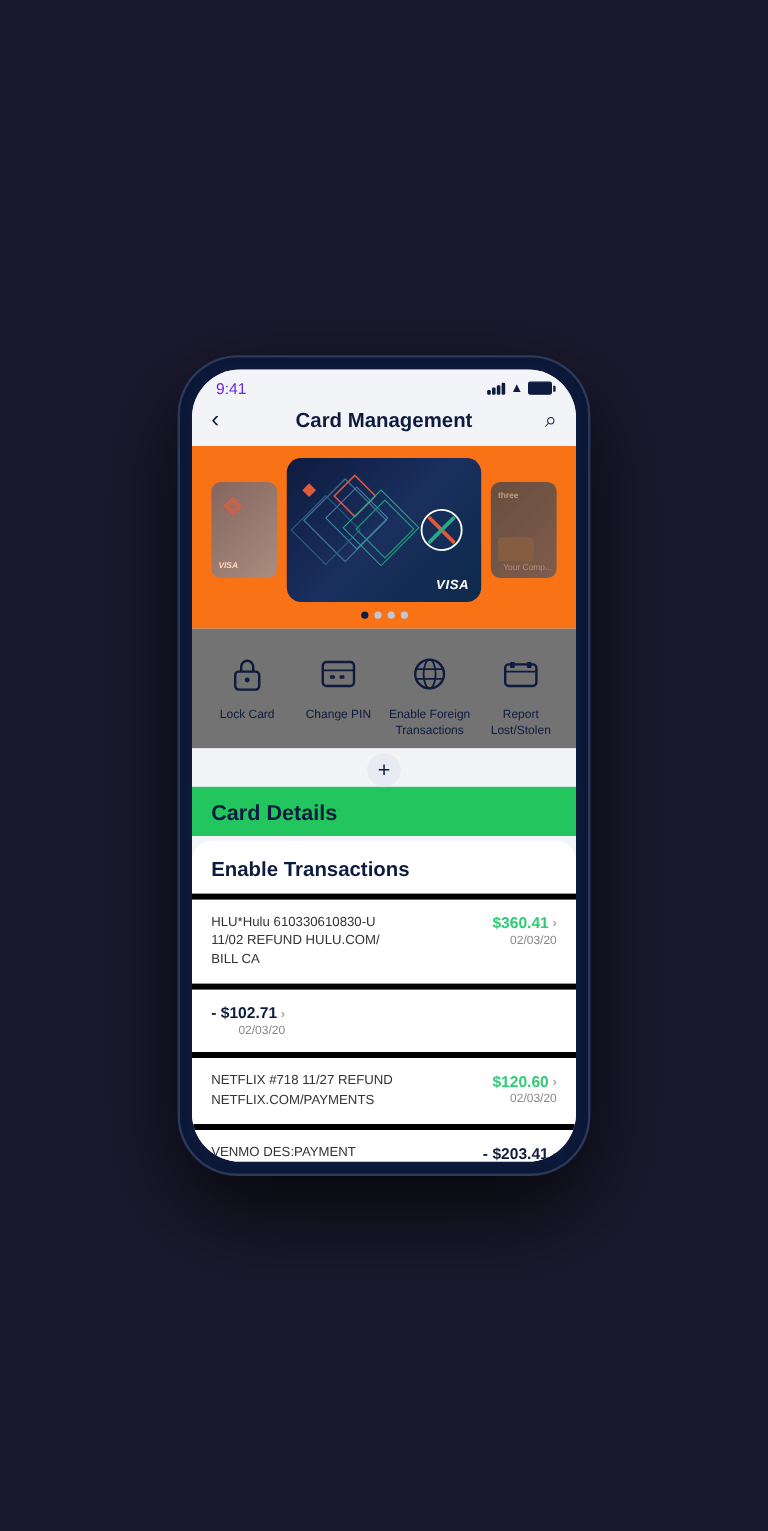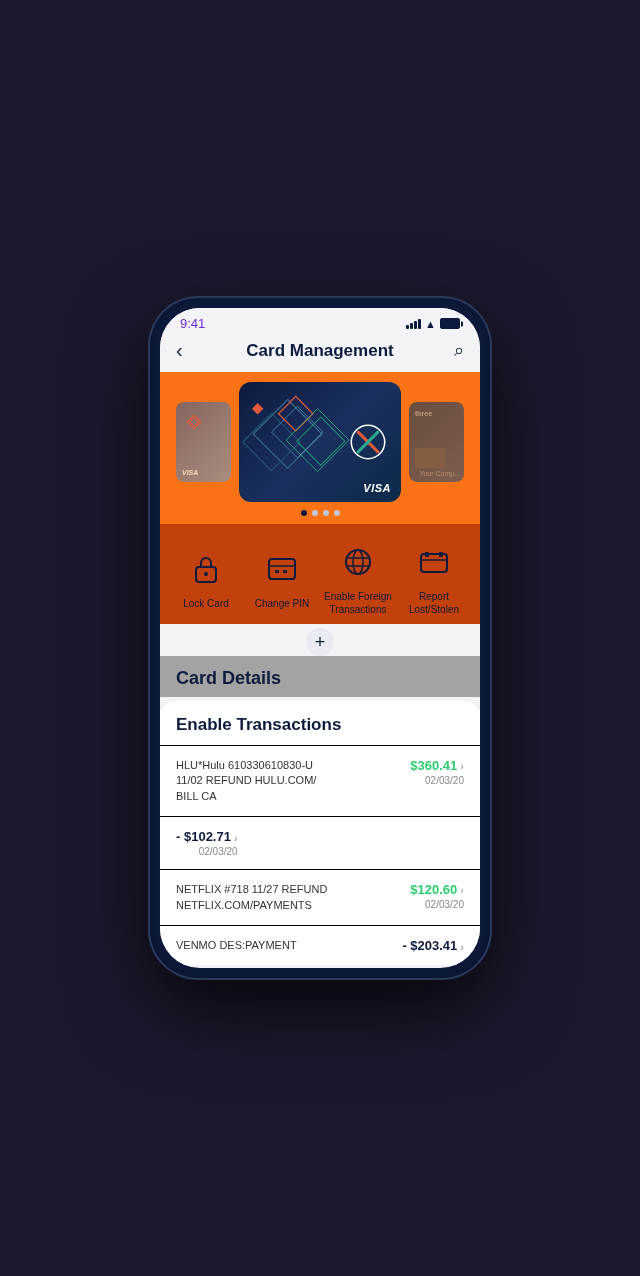--- a/index.html
+++ b/index.html
@@ -225,22 +225,21 @@
 
     .dot.active {
       background: #0d1b3e;
     }
 
     
     .quick-actions {
       display: flex;
       justify-content: space-around;
       padding: 16px 8px 8px;
-      background: #c2410c;
-      align-items: center;
+      background: #737373;
     }
 
     .action-item {
       display: flex;
       flex-direction: column;
       align-items: center;
       gap: 6px;
       cursor: pointer;
       width: 70px;
     }
@@ -280,21 +279,21 @@
       align-items: center;
       justify-content: center;
       font-size: 18px;
       color: #0d1b3e;
       cursor: pointer;
     }
 
     
     .section-header {
       padding: 12px 16px 8px;
-      background: #a3a3a3;
+      background: #22c55e;
     }
 
     .section-title {
       font-size: 18px;
       font-weight: 800;
       color: #0d1b3e;
     }
 
     
     .transactions-section {
@@ -312,21 +311,21 @@
       font-size: 17px;
       font-weight: 800;
       color: #0d1b3e;
     }
 
     .transaction-row {
       display: flex;
       justify-content: space-between;
       align-items: flex-start;
       padding: 12px 16px;
-      border-top: 1px solid #000000;
+      border-top: 5px solid #000000;
     }
 
     .transaction-desc {
       flex: 1;
       font-size: 11px;
       color: #333;
       line-height: 1.4;
       font-weight: 500;
       margin-right: 8px;
     }

